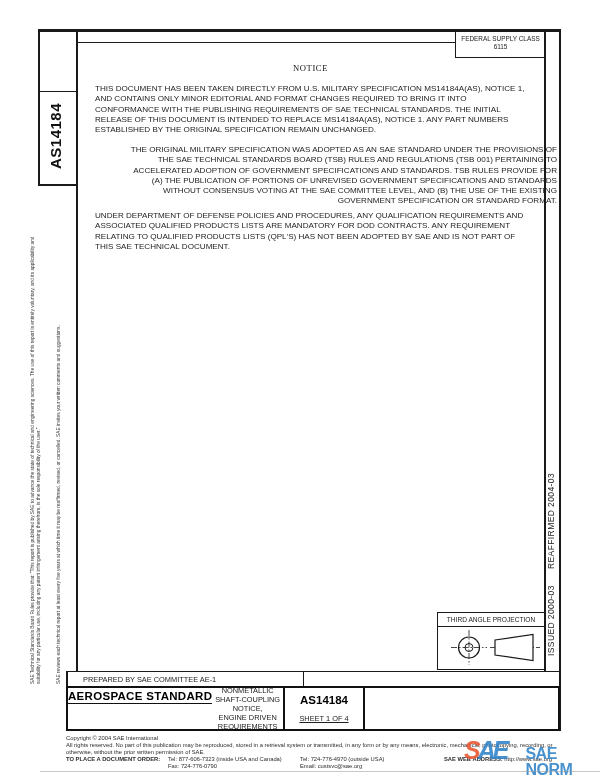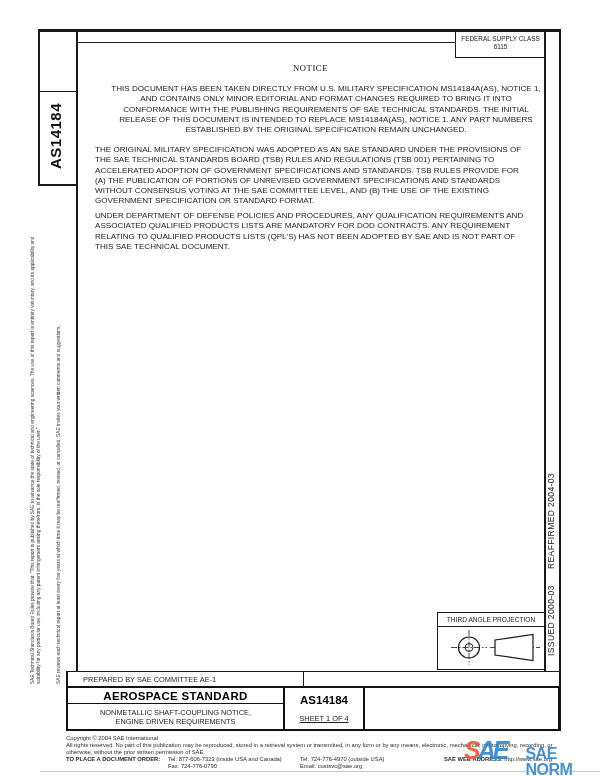--- a/index.html
+++ b/index.html
@@ -48,21 +48,21 @@
     position:absolute;left:66px;top:671px;width:494px;height:15px;
     border-top:1.5px solid #1a1a1a;border-left:2px solid #1a1a1a;box-sizing:border-box;
     display:flex;align-items:center;font-size:7.4px;color:#222;
   }
   .title-block{
     position:absolute;left:66px;top:686px;width:494px;height:45px;
     border:2.5px solid #111;box-sizing:border-box;display:flex;
   }
   .tb-cell{box-sizing:border-box;height:100%;}
   .tb-logo{width:137px;border-right:2px solid #111;display:flex;flex-direction:column;align-items:center;justify-content:center;}
-  .tb-title{width:217px;border-right:2px solid #111;display:flex;flex-direction:column;}
+  .tb-title{width:217px;border-right:2px solid #111;display:flex;flex-direction:row;}
   .tb-num{width:80px;border-right:2px solid #111;display:flex;flex-direction:column;align-items:center;justify-content:center;}
   .tb-empty{flex:1;}
   .logo-main{font-size:20px;font-weight:700;font-style:italic;letter-spacing:-.5px;line-height:20px;color:#000;}
   .logo-sae{letter-spacing:-2px;margin-right:2px;}
   .logo-tag{font-size:5.6px;font-style:italic;color:#333;margin-top:1px;align-self:flex-start;margin-left:12px;}
   .doc-type-box{
     border-bottom:1.5px solid #111;height:15px;display:flex;align-items:center;justify-content:center;
     font-size:11.5px;font-weight:700;letter-spacing:.3px;color:#000;
   }
   .doc-subtitle{
@@ -113,26 +113,26 @@
     <div>FEDERAL SUPPLY CLASS</div>
     <div>6115</div>
   </div>
 
   <div class="rot side-id" style="left:47px;top:169px;">AS14184</div>
 
   <div class="rot side-date" style="left:546px;top:569px;">REAFFIRMED 2004-03</div>
   <div class="rot side-date" style="left:546px;top:656px;">ISSUED 2000-03</div>
 
   <div class="notice-head">NOTICE</div>
-  <div class="para" style="top:84px;text-align:center;">THIS DOCUMENT HAS BEEN TAKEN DIRECTLY FROM U.S. MILITARY SPECIFICATION MS14184A(AS), NOTICE 1,
+  <div class="para" style="top:84px;">THIS DOCUMENT HAS BEEN TAKEN DIRECTLY FROM U.S. MILITARY SPECIFICATION MS14184A(AS), NOTICE 1,
 AND CONTAINS ONLY MINOR EDITORIAL AND FORMAT CHANGES REQUIRED TO BRING IT INTO
 CONFORMANCE WITH THE PUBLISHING REQUIREMENTS OF SAE TECHNICAL STANDARDS.  THE INITIAL
 RELEASE OF THIS DOCUMENT IS INTENDED TO REPLACE MS14184A(AS), NOTICE 1.  ANY PART NUMBERS
 ESTABLISHED BY THE ORIGINAL SPECIFICATION REMAIN UNCHANGED.</div>
-  <div class="para" style="top:145px;">THE ORIGINAL MILITARY SPECIFICATION WAS ADOPTED AS AN SAE STANDARD UNDER THE PROVISIONS OF
+  <div class="para" style="top:145px;text-align:right;">THE ORIGINAL MILITARY SPECIFICATION WAS ADOPTED AS AN SAE STANDARD UNDER THE PROVISIONS OF
 THE SAE TECHNICAL STANDARDS BOARD (TSB) RULES AND REGULATIONS (TSB 001) PERTAINING TO
 ACCELERATED ADOPTION OF GOVERNMENT SPECIFICATIONS AND STANDARDS.  TSB RULES PROVIDE FOR
 (A) THE PUBLICATION OF PORTIONS OF UNREVISED GOVERNMENT SPECIFICATIONS AND STANDARDS
 WITHOUT CONSENSUS VOTING AT THE SAE COMMITTEE LEVEL, AND (B) THE USE OF THE EXISTING
 GOVERNMENT SPECIFICATION OR STANDARD FORMAT.</div>
   <div class="para" style="top:211px;">UNDER DEPARTMENT OF DEFENSE POLICIES AND PROCEDURES, ANY QUALIFICATION REQUIREMENTS AND
 ASSOCIATED QUALIFIED PRODUCTS LISTS ARE MANDATORY FOR DOD CONTRACTS.  ANY REQUIREMENT
 RELATING TO QUALIFIED PRODUCTS LISTS (QPL'S) HAS NOT BEEN ADOPTED BY SAE AND IS NOT PART OF
 THIS SAE TECHNICAL DOCUMENT.</div>
 

